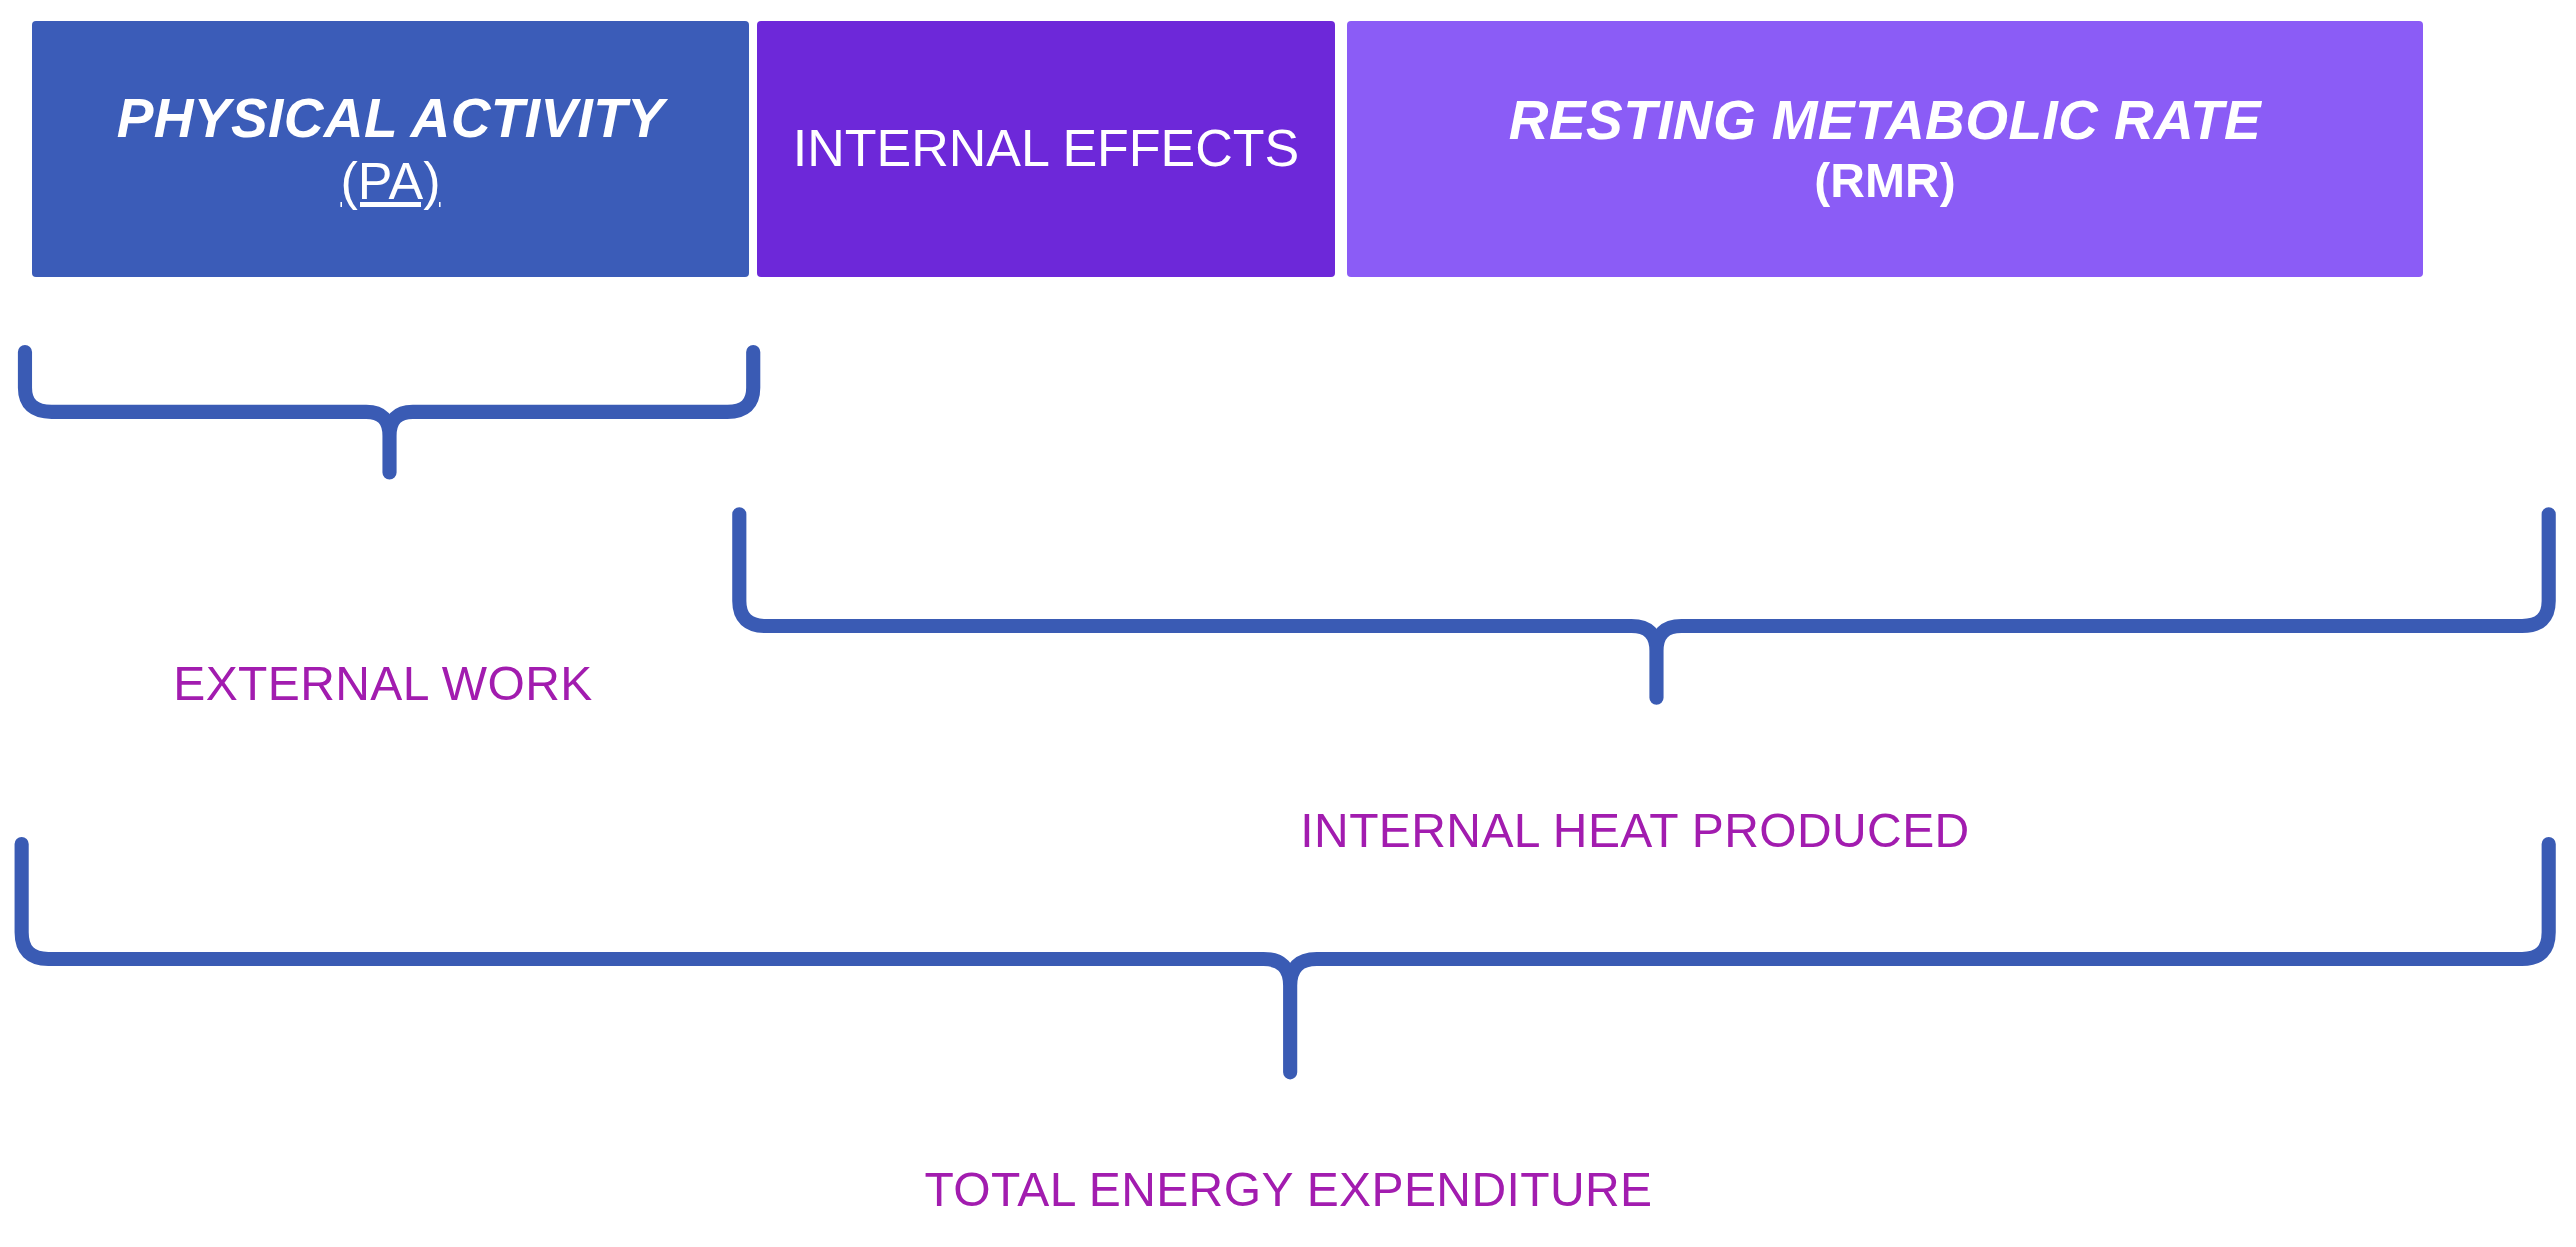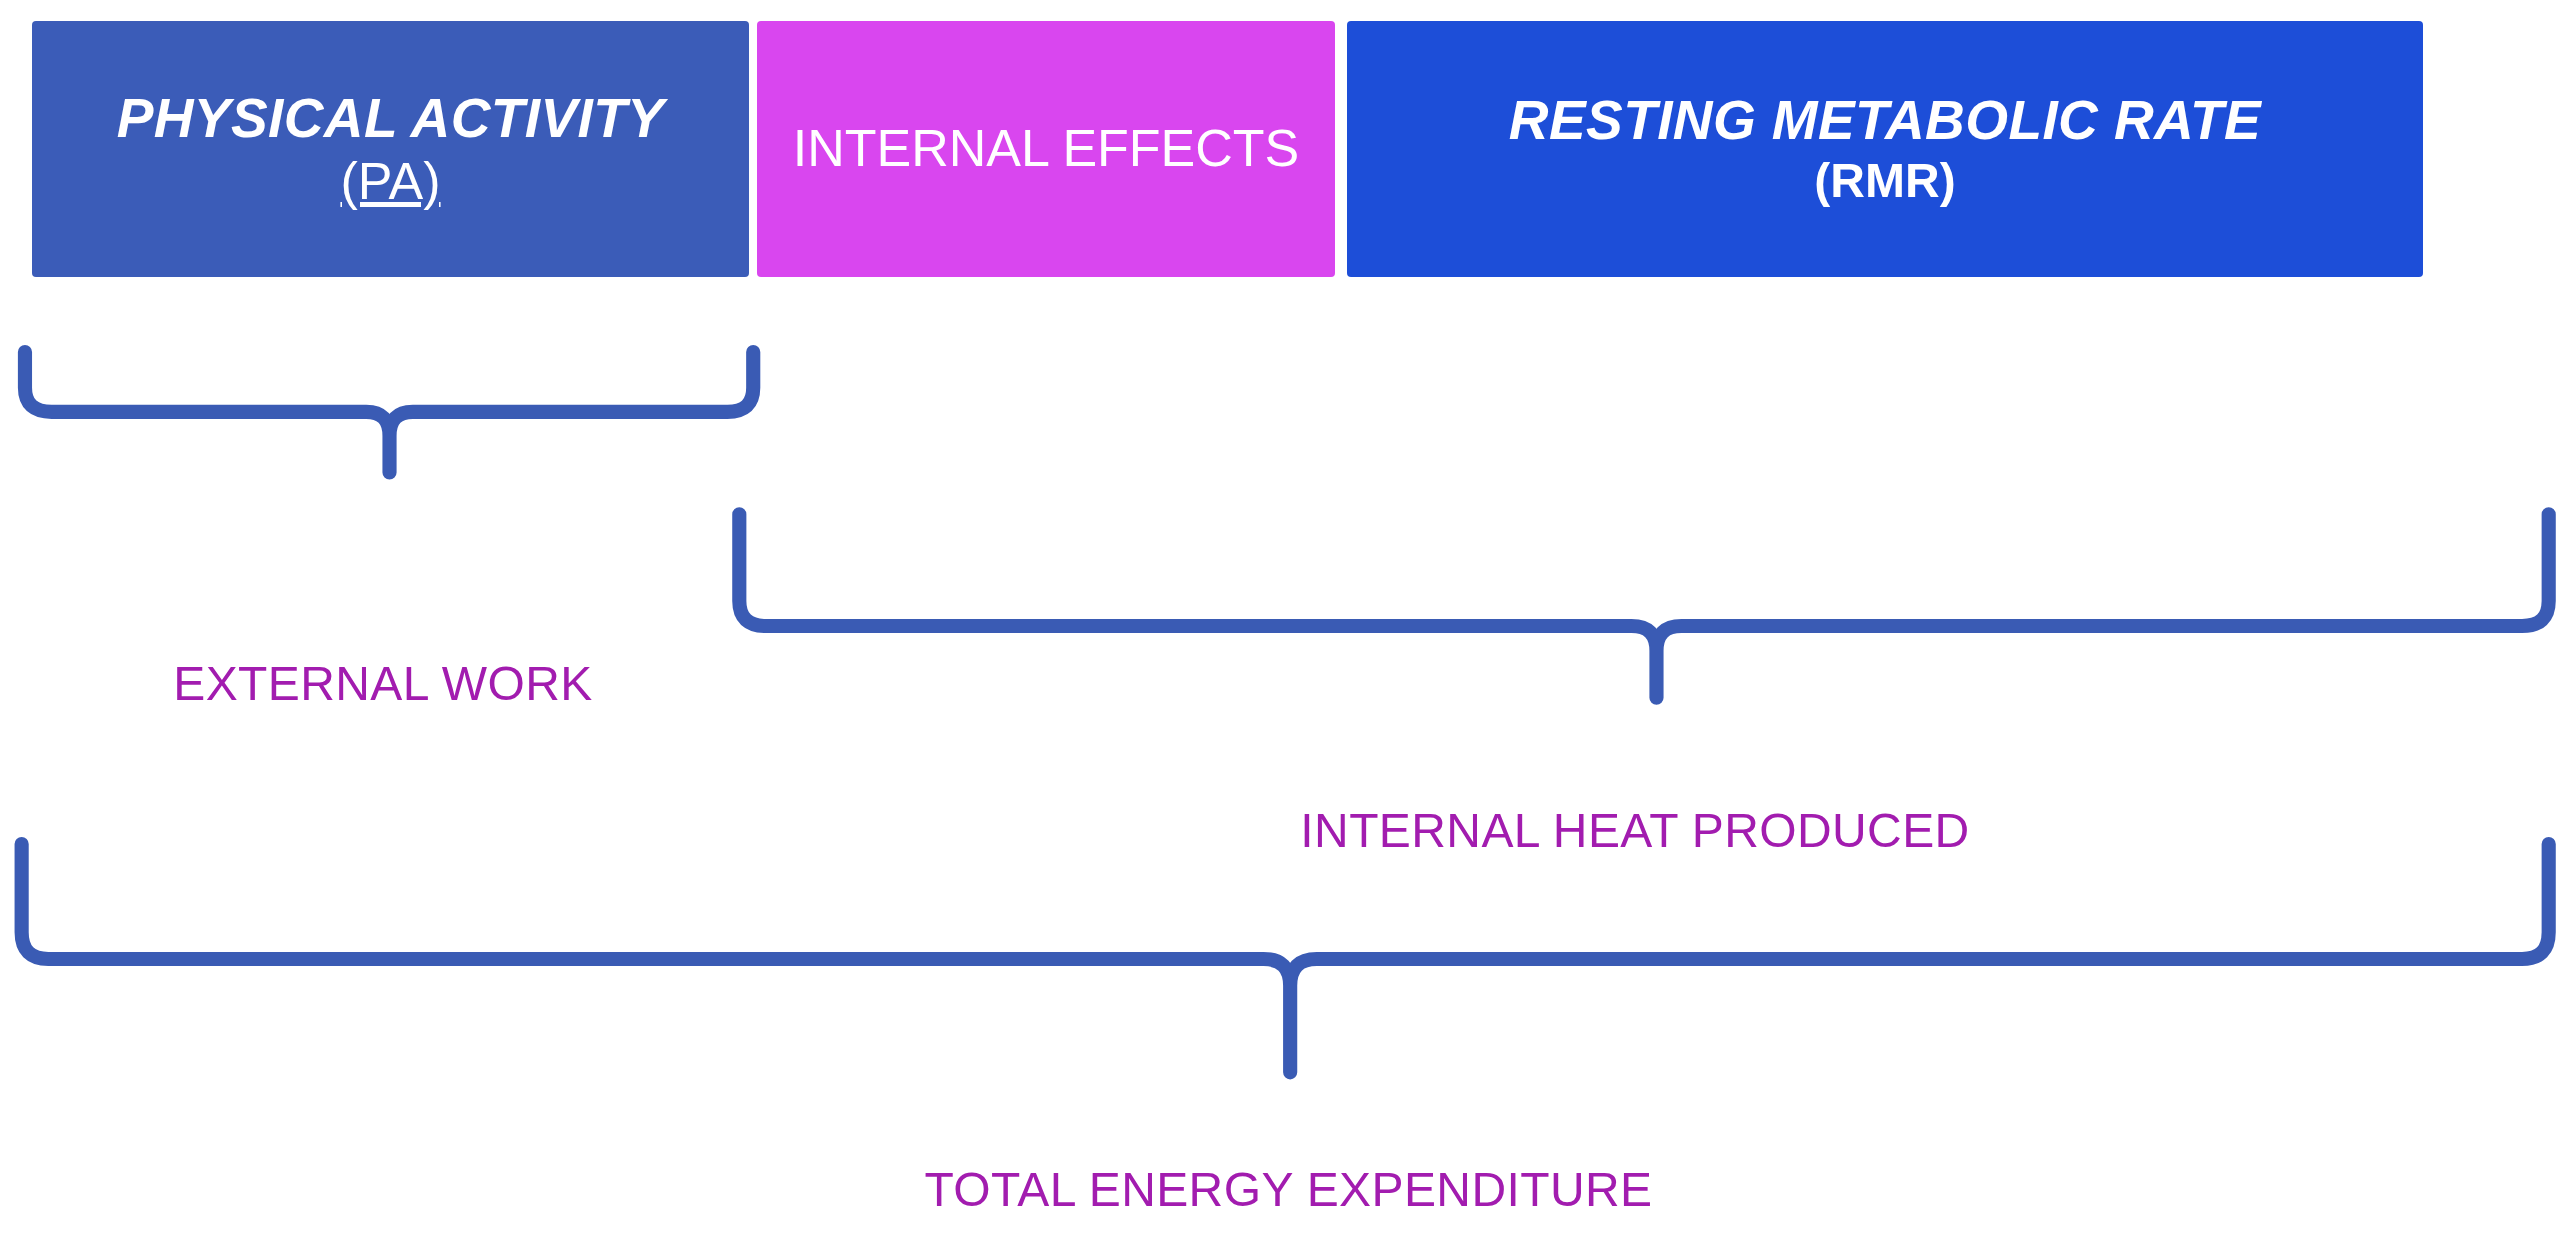--- a/index.html
+++ b/index.html
@@ -57,33 +57,33 @@
   #box-pa .line2 {
     font-size: 52px;
     font-weight: normal;
     font-style: normal;
     text-decoration: underline;
   }
 
   #box-ief {
     left: 757px;
     width: 578px;
-    background: #d946ef;
+    background: #6d28d9;
   }
   #box-ief .line1,
   #box-ief .line2 {
     font-size: 52px;
     font-weight: normal;
     font-style: normal;
   }
 
   #box-rmr {
     left: 1347px;
     width: 1076px;
-    background: #1d4ed8;
+    background: #8b5cf6;
   }
   #box-rmr .line1 {
     font-size: 55px;
     font-weight: bold;
     font-style: italic;
     letter-spacing: 0.4px;
   }
   #box-rmr .line2 {
     font-size: 48px;
     font-weight: bold;

